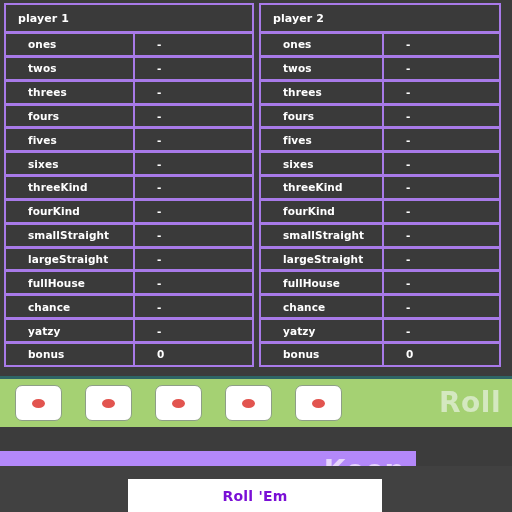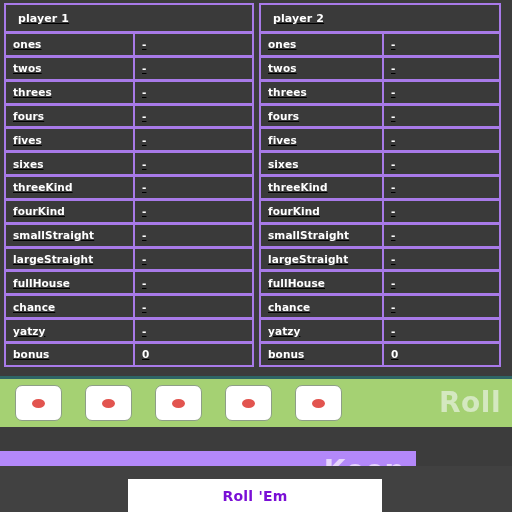--- a/index.html
+++ b/index.html
@@ -42,37 +42,36 @@
   .player-panel.p1 { width: 250px; margin-right: 5px; }
   .player-panel.p2 { width: 242px; }
 
   .sc-row {
     display: flex;
     height: 24.85px;
     box-sizing: border-box;
     border: 2px solid #a87ae8;
     margin-bottom: -1px;
     background: #3a3a3a;
-    text-decoration: underline;
   }
   .sc-row.header {
     height: 30px;
     border-bottom-width: 2px;
   }
 
   .sc-cell {
     box-sizing: border-box;
     display: flex;
     align-items: center;
     background: #3a3a3a;
     color: #ffffff;
     font-weight: bold;
     font-size: 10.5px;
     letter-spacing: 0.1px;
-    padding-left: 7px;
+    padding-left: 22px;
     overflow: hidden;
     white-space: nowrap;
   }
   .sc-cell.label { width: 129px; border-right: 2px solid #a87ae8; }
   .sc-cell.value { flex: 1 1 auto; }
   .sc-cell.header-cell {
     width: 100%;
     border-right: none;
     padding-left: 12px;
     font-size: 11px;

